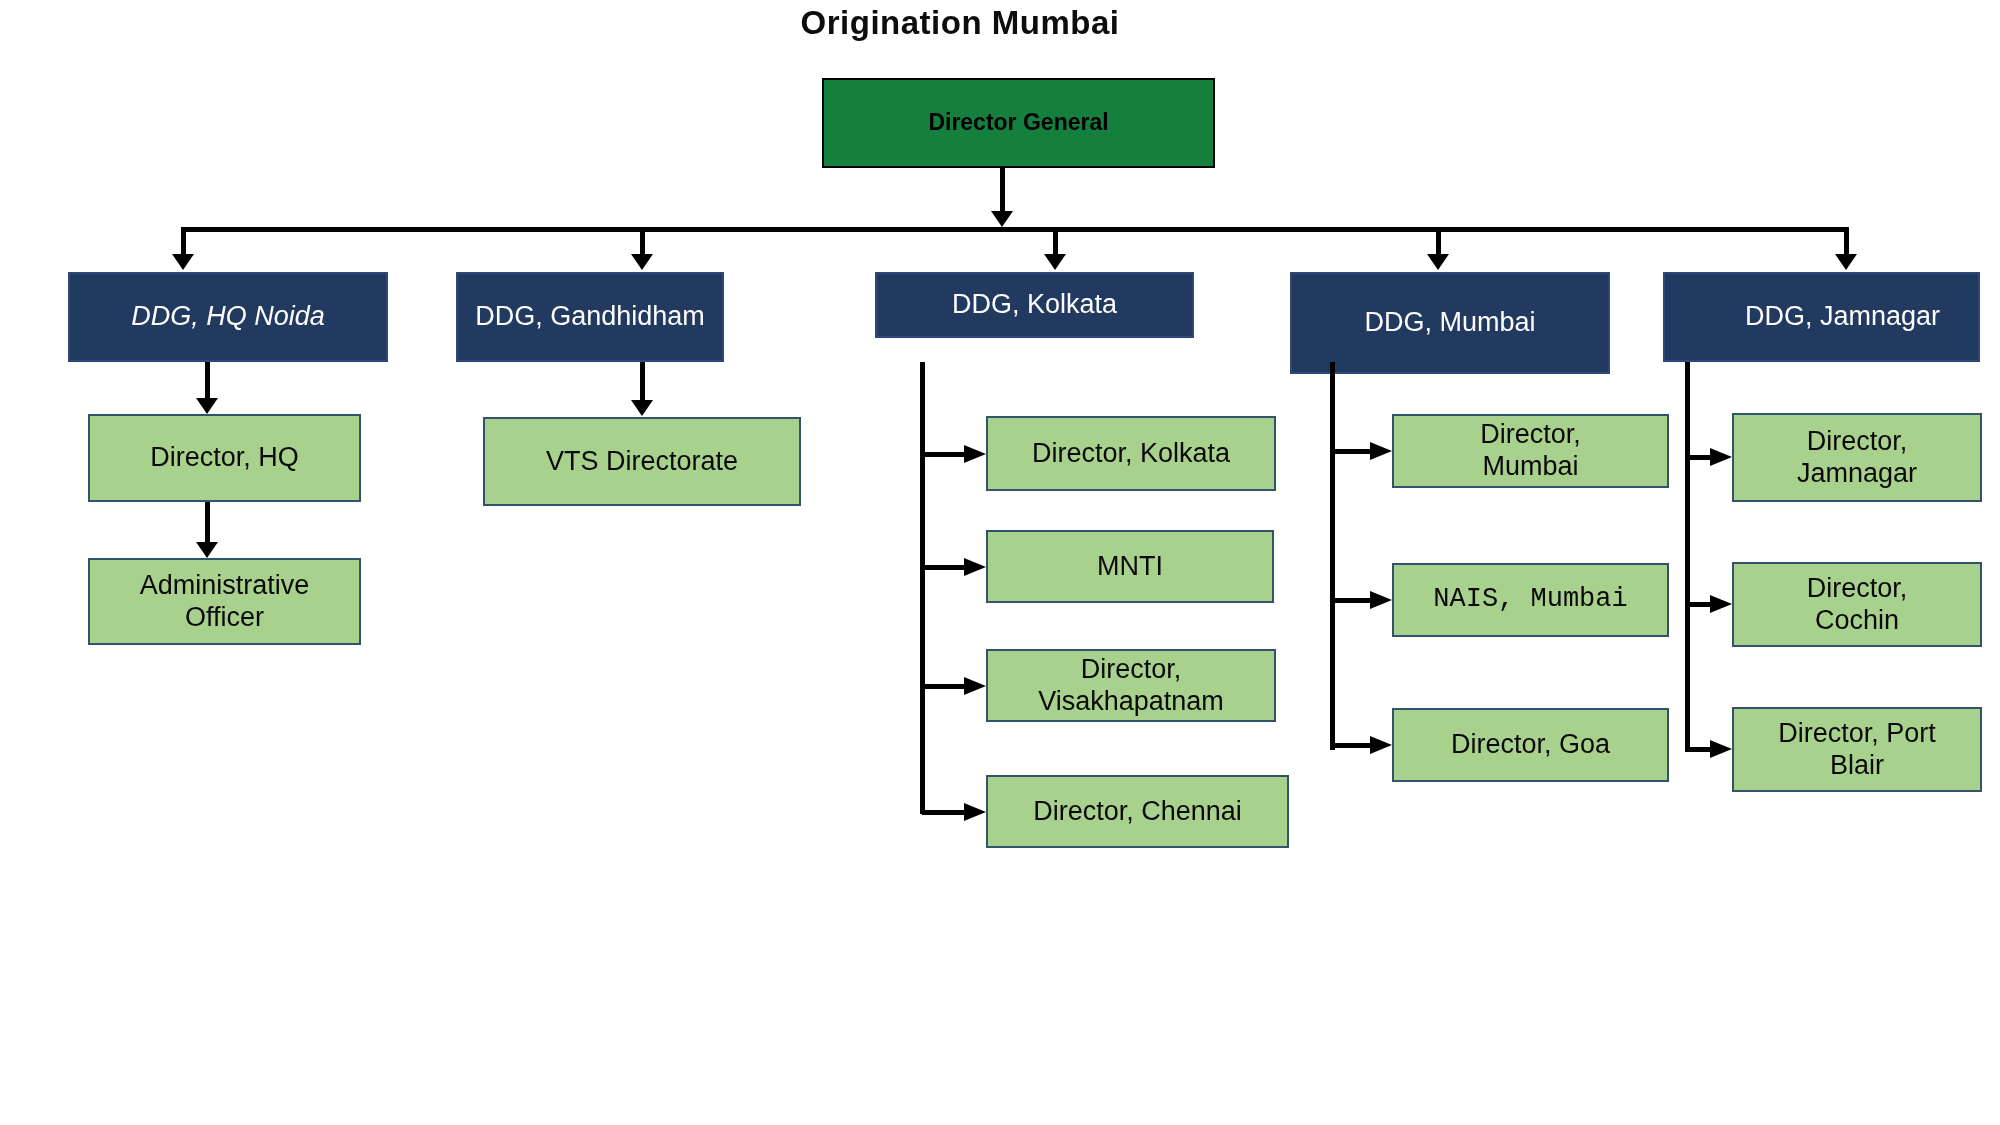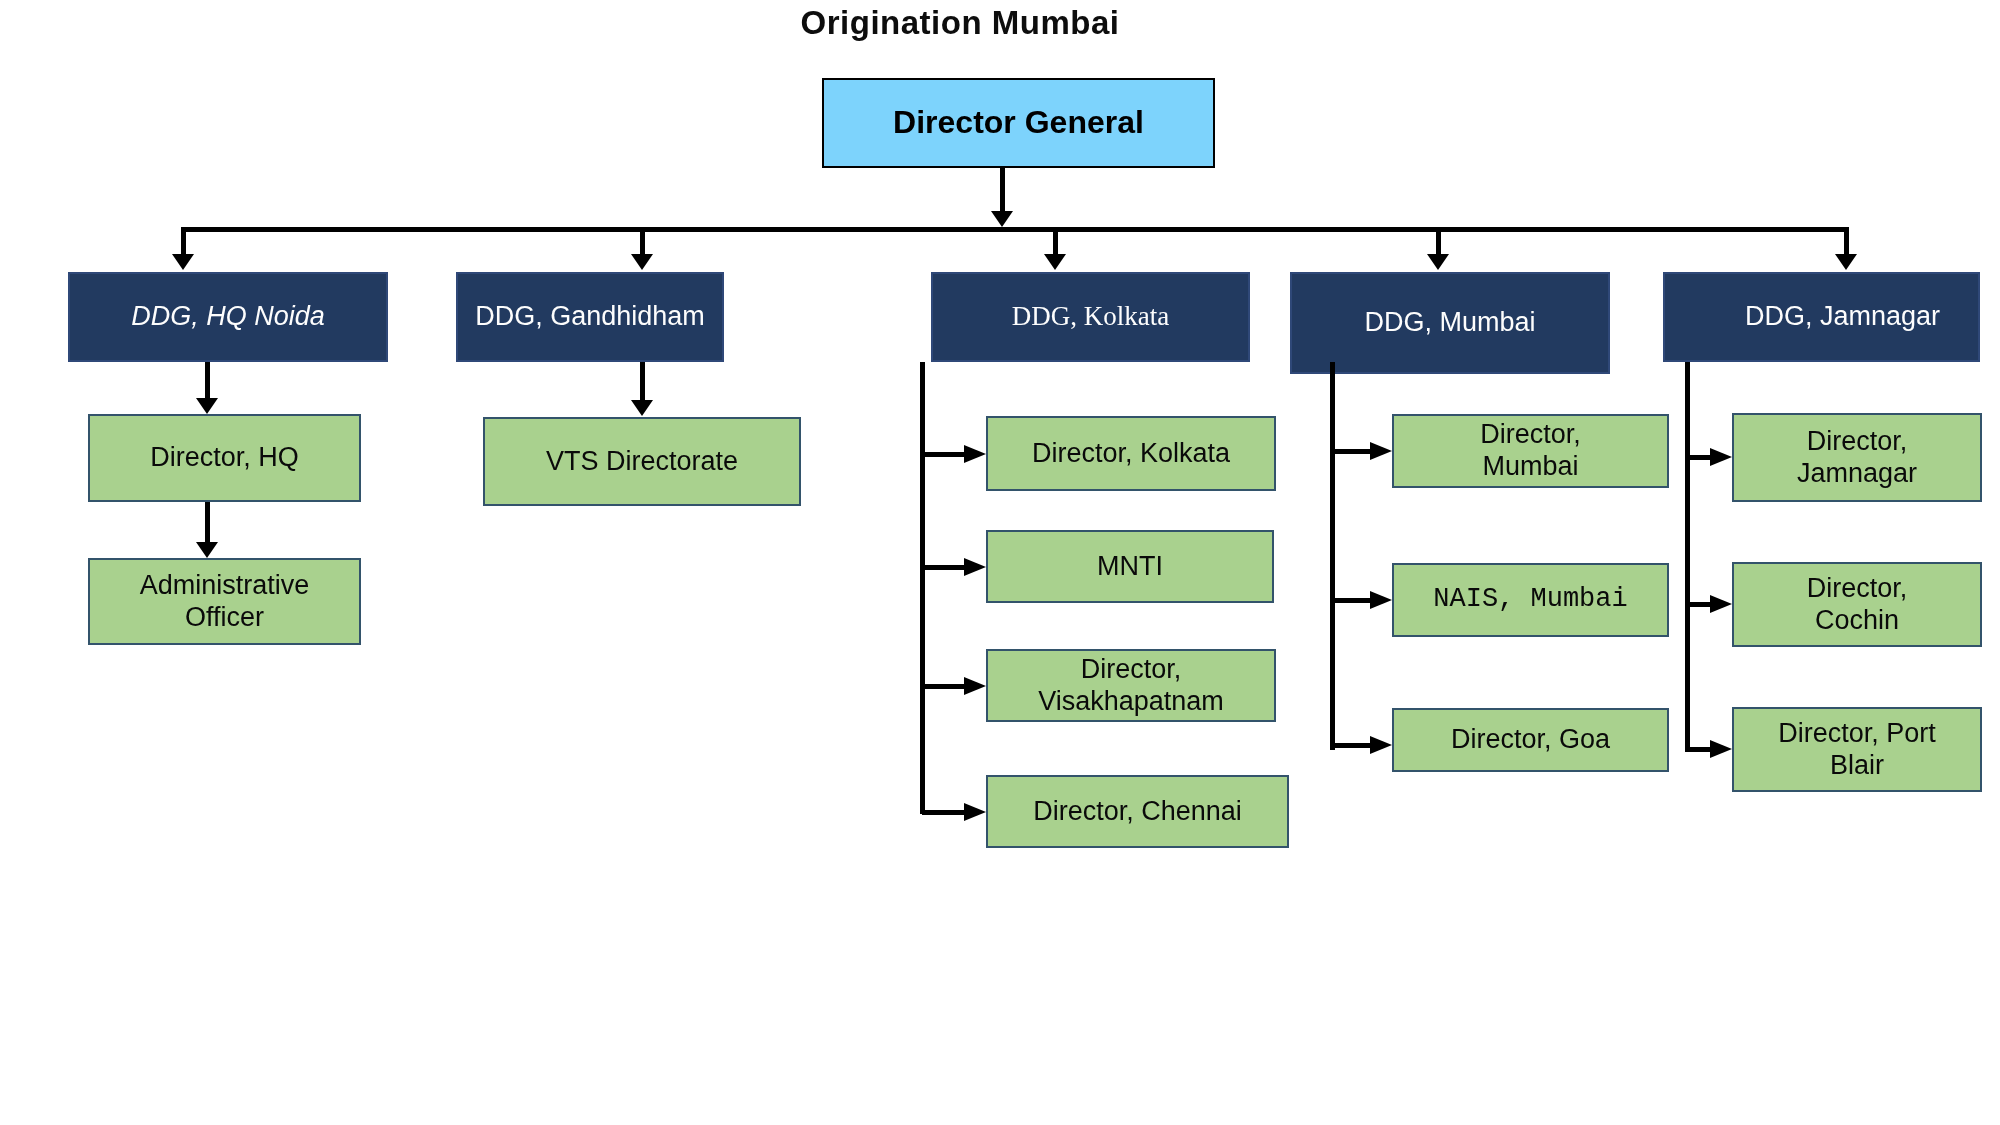--- a/index.html
+++ b/index.html
@@ -9,22 +9,22 @@
   }
   .title{
     position:absolute;left:600px;top:4px;width:720px;text-align:center;
     font-size:33px;font-weight:bold;color:#0d0d0d;letter-spacing:.5px;
   }
   .node{
     position:absolute;display:flex;align-items:center;justify-content:center;
     text-align:center;box-sizing:border-box;line-height:1.18;white-space:pre-line;
   }
   .root-node{
-    background:#7dd3fc;border:2px solid #000000;
-    font-size:32px;font-weight:bold;color:#000;
+    background:#15803d;border:2px solid #000000;
+    font-size:23px;font-weight:bold;color:#000;
   }
   .l1-node{
     background:#223a60;border:2px solid #2f4878;
     font-size:27px;font-weight:400;color:#fdfdfd;
   }
   .l2-node{
     background:#a9d18e;border:2px solid #33536b;
     font-size:27px;color:#0a0a0a;padding:0 6px;
   }
   .line{position:absolute;background:#000;}
@@ -58,21 +58,21 @@
   <div class="arrow-down" style="left:631px;top:254px;"></div>
   <div class="line" style="left:1053px;top:229px;width:5px;height:26px;"></div>
   <div class="arrow-down" style="left:1044px;top:254px;"></div>
   <div class="line" style="left:1436px;top:229px;width:5px;height:26px;"></div>
   <div class="arrow-down" style="left:1427px;top:254px;"></div>
   <div class="line" style="left:1844px;top:229px;width:5px;height:26px;"></div>
   <div class="arrow-down" style="left:1835px;top:254px;"></div>
 
   <div class="node l1-node" style="left:68px;top:272px;width:320px;height:90px;font-style:italic;">DDG, HQ Noida</div>
   <div class="node l1-node" style="left:456px;top:272px;width:268px;height:90px;text-align:right;">DDG, Gandhidham</div>
-  <div class="node l1-node" style="left:931px;top:272px;width:319px;height:90px;font-family:Liberation Serif, serif;">DDG, Kolkata</div>
+  <div class="node l1-node" style="left:875px;top:272px;width:319px;height:66px;">DDG, Kolkata</div>
   <div class="node l1-node" style="left:1290px;top:272px;width:320px;height:102px;">DDG, Mumbai</div>
   <div class="node l1-node" style="left:1663px;top:272px;width:317px;height:90px;padding-left:42px;">DDG, Jamnagar</div>
 
   <div class="line" style="left:205px;top:362px;width:5px;height:38px;"></div>
   <div class="arrow-down" style="left:196px;top:398px;"></div>
   <div class="node l2-node" style="left:88px;top:414px;width:273px;height:88px;">Director, HQ</div>
   <div class="line" style="left:205px;top:502px;width:5px;height:41px;"></div>
   <div class="arrow-down" style="left:196px;top:542px;"></div>
   <div class="node l2-node" style="left:88px;top:558px;width:273px;height:87px;">Administrative
 Officer</div>
@@ -99,21 +99,21 @@
   <div class="line" style="left:1330px;top:362px;width:5px;height:388px;"></div>
   <div class="line" style="left:1332px;top:449px;width:40px;height:5px;"></div>
   <div class="arrow-right" style="left:1370px;top:442px;"></div>
   <div class="node l2-node" style="left:1392px;top:414px;width:277px;height:74px;">Director,
 Mumbai</div>
   <div class="line" style="left:1332px;top:598px;width:40px;height:5px;"></div>
   <div class="arrow-right" style="left:1370px;top:591px;"></div>
   <div class="node l2-node" style="left:1392px;top:563px;width:277px;height:74px;font-family:Liberation Mono, monospace;">NAIS, Mumbai</div>
   <div class="line" style="left:1332px;top:743px;width:40px;height:5px;"></div>
   <div class="arrow-right" style="left:1370px;top:736px;"></div>
-  <div class="node l2-node" style="left:1392px;top:708px;width:277px;height:64px;">Director, Goa</div>
+  <div class="node l2-node" style="left:1392px;top:708px;width:277px;height:74px;">Director, Goa</div>
 
   <div class="line" style="left:1685px;top:362px;width:5px;height:390px;"></div>
   <div class="line" style="left:1687px;top:455px;width:25px;height:5px;"></div>
   <div class="arrow-right" style="left:1710px;top:448px;"></div>
   <div class="node l2-node" style="left:1732px;top:413px;width:250px;height:89px;">Director,
 Jamnagar</div>
   <div class="line" style="left:1687px;top:602px;width:25px;height:5px;"></div>
   <div class="arrow-right" style="left:1710px;top:595px;"></div>
   <div class="node l2-node" style="left:1732px;top:562px;width:250px;height:85px;">Director,
 Cochin</div>

